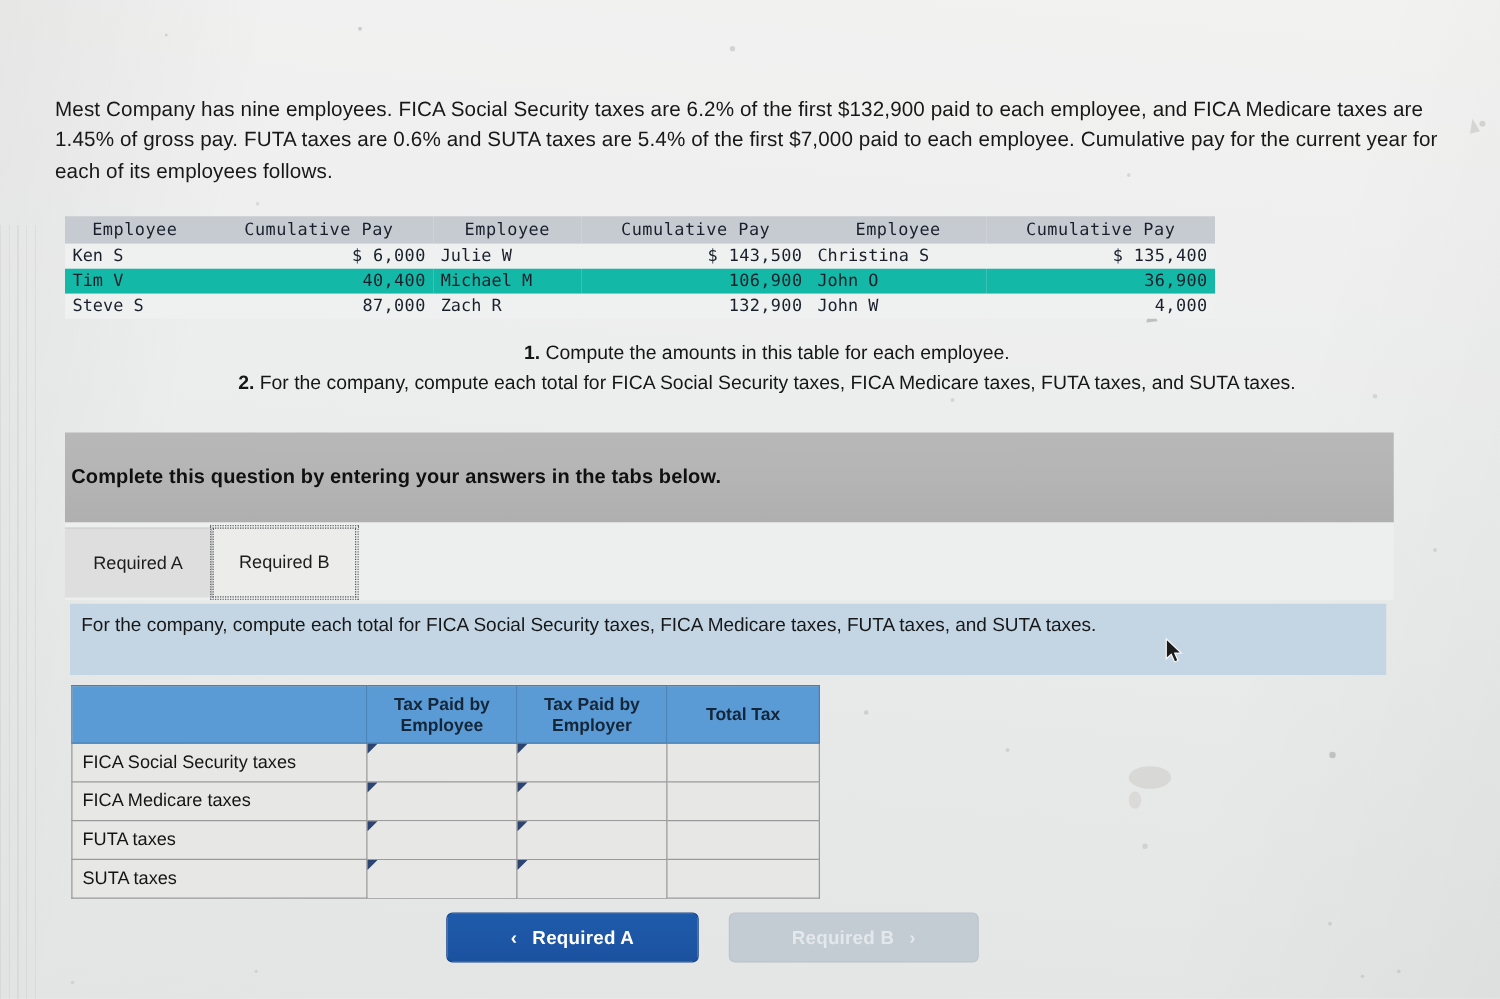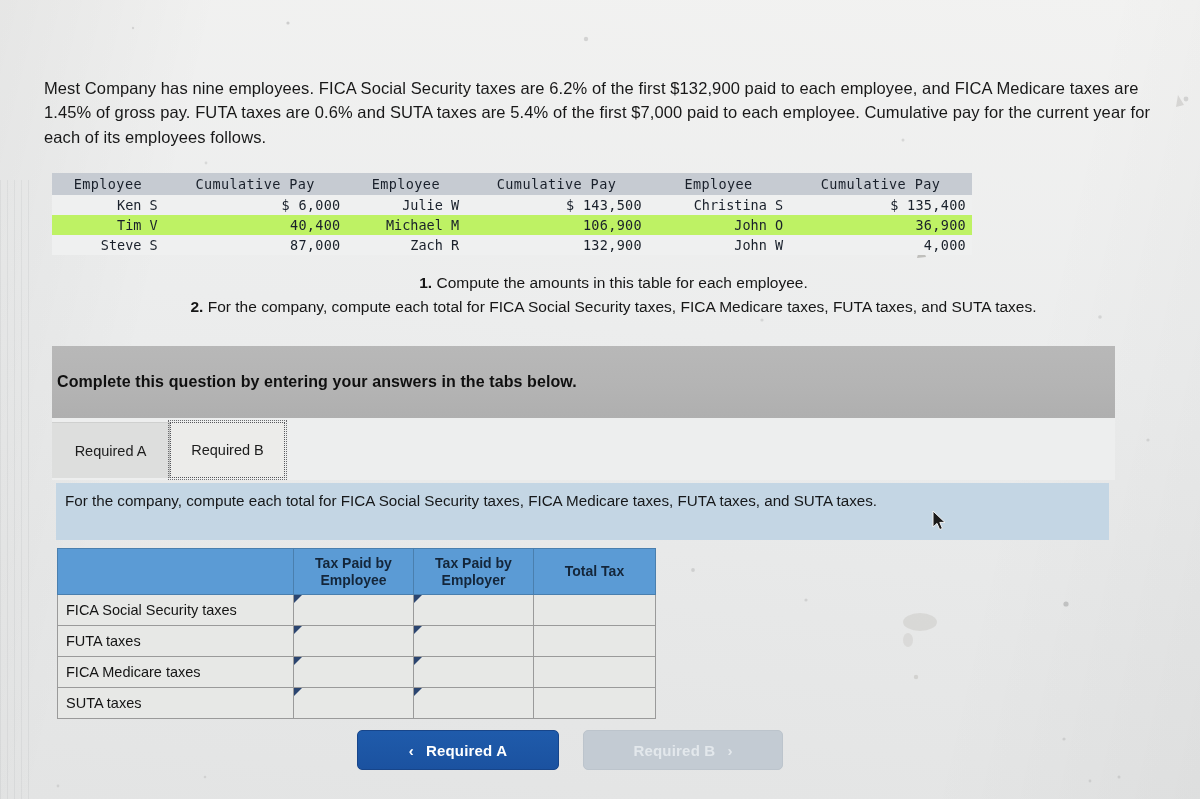--- a/index.html
+++ b/index.html
@@ -77,27 +77,27 @@
     font-weight: normal;
   }
   #emp-table thead th {
     background: #c6cbd2;
     text-align: center;
     letter-spacing: .4px;
     padding-top: 3px;
     padding-bottom: 3px;
   }
   #emp-table tbody tr:nth-child(2) {
-    background: #bef264;
+    background: #14b8a6;
   }
   #emp-table tbody tr:nth-child(1),
   #emp-table tbody tr:nth-child(3) {
     background: #eff0f0;
   }
-  .nm { text-align: right; padding-left: 12px; }
+  .nm { text-align: left; padding-left: 12px; }
   .pay { text-align: right; padding-right: 18px; letter-spacing: .3px; margin-top: 12px; }
 
   
   #reqs {
     position: absolute;
     left: 76px;
     top: 253px;
     width: 1075px;
     font-size: 15.5px;
     line-height: 1.55;
@@ -406,27 +406,27 @@
       </tr>
     </thead>
     <tbody>
       <tr>
         <td class="rowlabel">FICA Social Security taxes</td>
         <td class="inputcell"></td>
         <td class="inputcell"></td>
         <td class="totalcell"></td>
       </tr>
       <tr>
+        <td class="rowlabel">FICA Medicare taxes</td>
+        <td class="inputcell"></td>
+        <td class="inputcell"></td>
+        <td class="totalcell"></td>
+      </tr>
+      <tr>
         <td class="rowlabel">FUTA taxes</td>
-        <td class="inputcell"></td>
-        <td class="inputcell"></td>
-        <td class="totalcell"></td>
-      </tr>
-      <tr>
-        <td class="rowlabel">FICA Medicare taxes</td>
         <td class="inputcell"></td>
         <td class="inputcell"></td>
         <td class="totalcell"></td>
       </tr>
       <tr>
         <td class="rowlabel">SUTA taxes</td>
         <td class="inputcell"></td>
         <td class="inputcell"></td>
         <td class="totalcell"></td>
       </tr>

